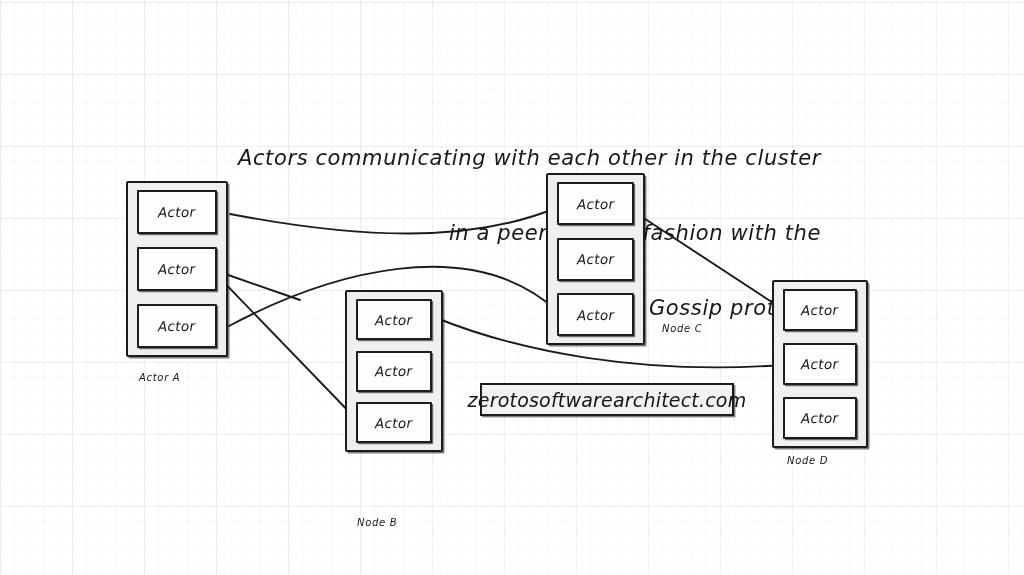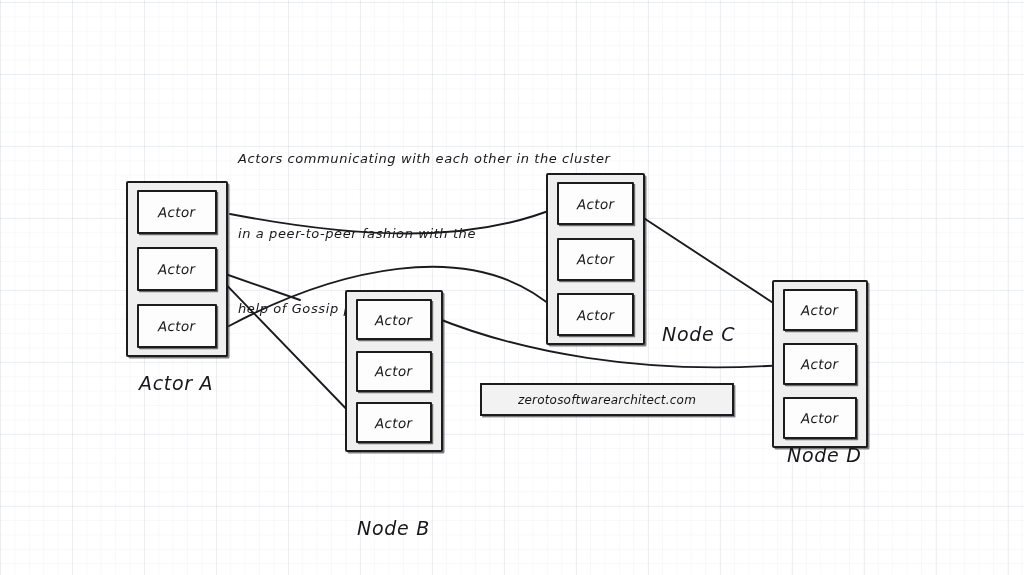--- a/index.html
+++ b/index.html
@@ -29,23 +29,24 @@
     color: #18181a;
     font-style: italic;
     letter-spacing: 0.6px;
     white-space: pre;
   }
 
   #title {
     position: absolute;
     left: 238px;
     top: 96px;
-    font-size: 13px;
+    font-size: 21px;
     line-height: 25px;
     font-weight: 400;
+    text-align: right;
   }
   #title .tline { display: block; }
 
   
   .node {
     position: absolute;
     background: #efefef;
     border: 2.5px solid #1c1c1e;
     border-radius: 2px;
     box-sizing: border-box;
@@ -73,21 +74,21 @@
     font-family: "DejaVu Sans", sans-serif;
     font-style: italic;
     font-size: 13.5px;
     color: #18181a;
     letter-spacing: 0.3px;
     transform: rotate(-0.6deg);
   }
 
   .node-label {
     position: absolute;
-    font-size: 19px;
+    font-size: 10px;
     color: #18181a;
     letter-spacing: 0.7px;
     white-space: nowrap;
   }
 
   
   #watermark {
     position: absolute;
     left: 480px;
     top: 383px;
@@ -97,21 +98,21 @@
     border: 2px solid #1c1c1e;
     box-sizing: border-box;
     display: flex;
     align-items: center;
     justify-content: center;
     box-shadow: 1.8px 1.8px 0 -0.4px rgba(20,20,22,0.55);
   }
   #watermark span {
     font-family: "DejaVu Sans", sans-serif;
     font-style: italic;
-    font-size: 12px;
+    font-size: 19px;
     color: #151517;
     letter-spacing: 0.2px;
   }
 
   
   #arrows {
     position: absolute;
     left: 0; top: 0;
     width: 1024px;
     height: 575px;
@@ -206,19 +207,19 @@
         <span class="actor-label">Actor</span>
       </div>
       <div class="actor" style="height:42px;">
         <span class="actor-label">Actor</span>
       </div>
       <div class="actor" style="height:42px;">
         <span class="actor-label">Actor</span>
       </div>
     </div>
   </div>
-  <div class="node-label hand" style="left:787px; top:444px;">Node D</div>
+  <div class="node-label hand" style="left:787px; top:455px;">Node D</div>
 
   <div id="watermark">
     <span>zerotosoftwarearchitect.com</span>
   </div>
 
 </div>
 
 </body></html>

